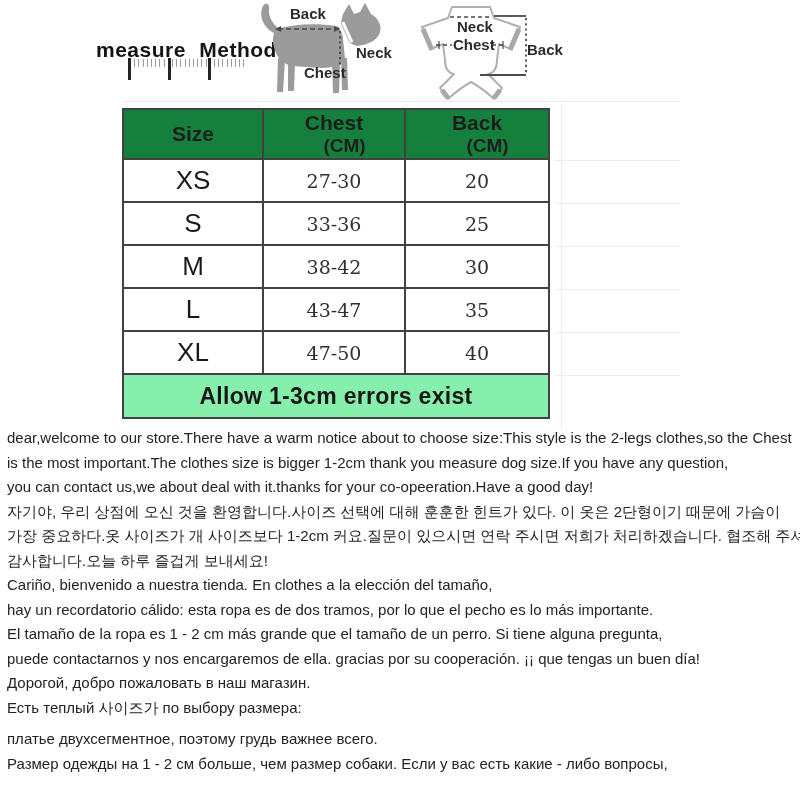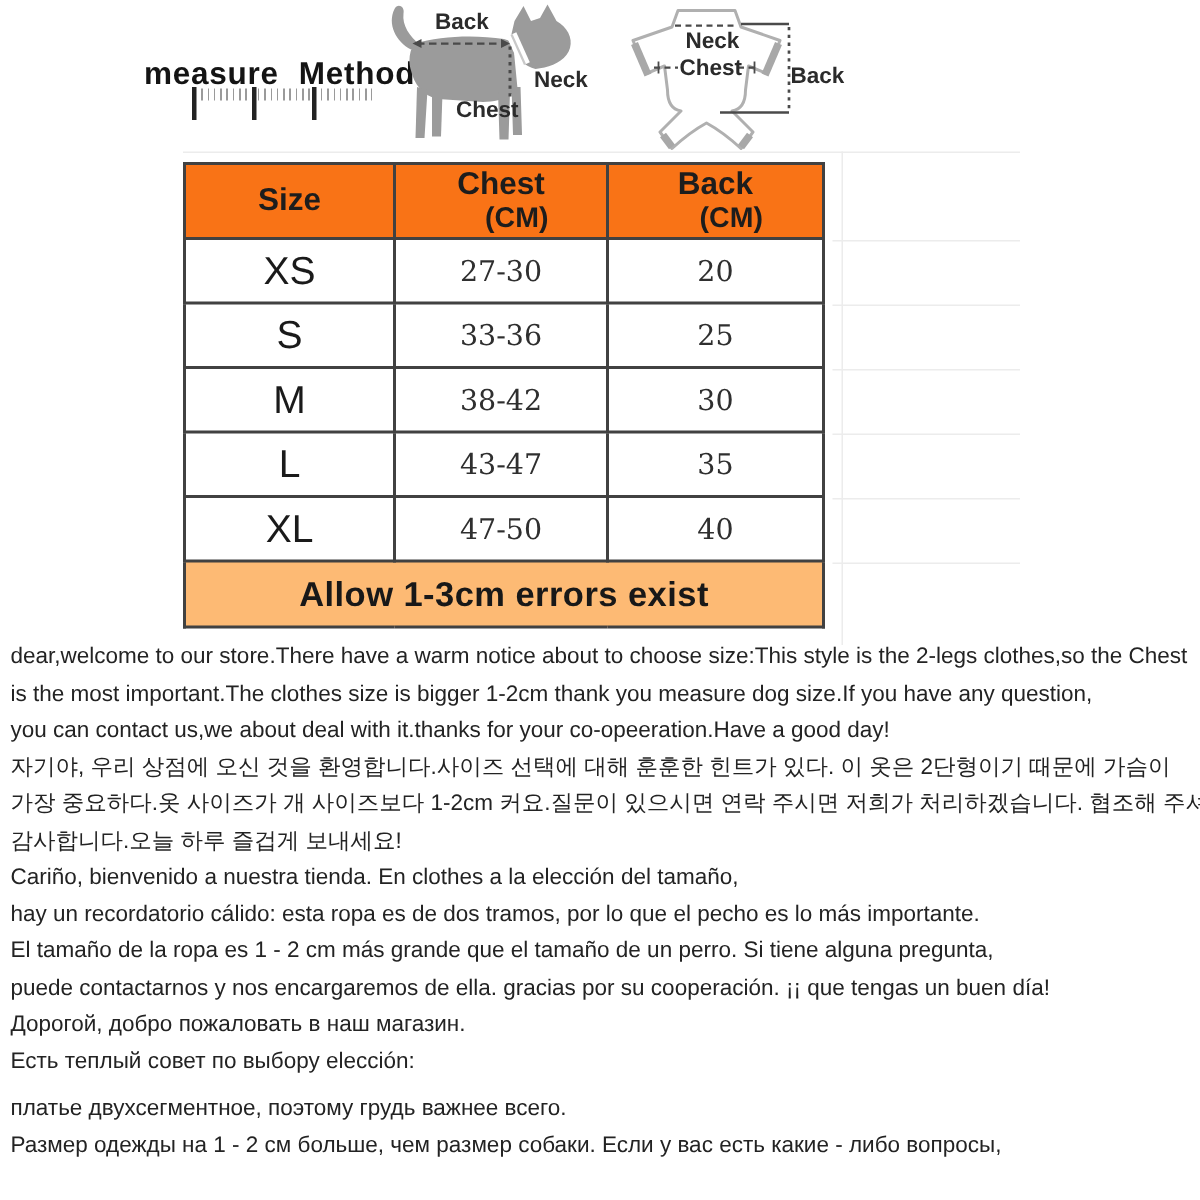--- a/index.html
+++ b/index.html
@@ -30,27 +30,27 @@
   .garment-diagram { position:absolute; left:400px; top:2px; }
   .diag-label { font-family:"Liberation Sans",sans-serif; font-size:15px; font-weight:bold; fill:#2b2b2b; }
 
   
   .size-table {
     position:absolute; left:122px; top:108px;
     border-collapse:collapse; table-layout:fixed; text-align:center;
   }
   .size-table td { border:2px solid #414141; padding:0; }
   .col-size { width:138px; } .col-chest { width:140px; } .col-back { width:142px; }
-  tr.head td { background:#f97316; height:48px; }
+  tr.head td { background:#15803d; height:48px; }
   .h1 { font-size:21px; font-weight:600; line-height:24px; color:#1d1d1d; }
   .h2 { font-size:19px; font-weight:600; line-height:22px; color:#1d1d1d;padding-left:21px; }
   tr.data td { height:41px; background:#fff; }
   .size-cell { font-size:26px; font-weight:400; color:#1a1a1a;text-align:center; }
   .val-cell { font-family:"DejaVu Serif", serif; font-size:19px; color:#2f2f2f; }
-  tr.foot td { height:42px; background:#fdba74; font-size:23px; font-weight:600; letter-spacing:0.3px; color:#181818; }
+  tr.foot td { height:42px; background:#86efac; font-size:23px; font-weight:600; letter-spacing:0.3px; color:#181818; }
 
   
   .notice { position:absolute; left:7px; top:426px; width:790px; }
   .line { font-size:15px; line-height:24.5px; white-space:nowrap; color:#232323; }
   .line.gap { margin-top:7px; }
 </style>
 </head>
 <body>
 
 <div class="canvas">
@@ -169,18 +169,18 @@
     <div class="line">is the most important.The clothes size is bigger 1-2cm thank you measure dog size.If you have any question,</div>
     <div class="line">you can contact us,we about deal with it.thanks for your co-opeeration.Have a good day!</div>
     <div class="line">자기야, 우리 상점에 오신 것을 환영합니다.사이즈 선택에 대해 훈훈한 힌트가 있다. 이 옷은 2단형이기 때문에 가슴이</div>
     <div class="line">가장 중요하다.옷 사이즈가 개 사이즈보다 1-2cm 커요.질문이 있으시면 연락 주시면 저희가 처리하겠습니다. 협조해 주셔서</div>
     <div class="line">감사합니다.오늘 하루 즐겁게 보내세요!</div>
     <div class="line">Cariño, bienvenido a nuestra tienda. En clothes a la elección del tamaño,</div>
     <div class="line">hay un recordatorio cálido: esta ropa es de dos tramos, por lo que el pecho es lo más importante.</div>
     <div class="line">El tamaño de la ropa es 1 - 2 cm más grande que el tamaño de un perro. Si tiene alguna pregunta,</div>
     <div class="line">puede contactarnos y nos encargaremos de ella. gracias por su cooperación. ¡¡ que tengas un buen día!</div>
     <div class="line">Дорогой, добро пожаловать в наш магазин.</div>
-    <div class="line">Есть теплый совет по выбору elección:</div>
+    <div class="line">Есть теплый 사이즈가 по выбору размера:</div>
     <div class="line gap">платье двухсегментное, поэтому грудь важнее всего.</div>
     <div class="line">Размер одежды на 1 - 2 см больше, чем размер собаки. Если у вас есть какие - либо вопросы,</div>
   </div>
 
 </div>
 
 </body></html>

